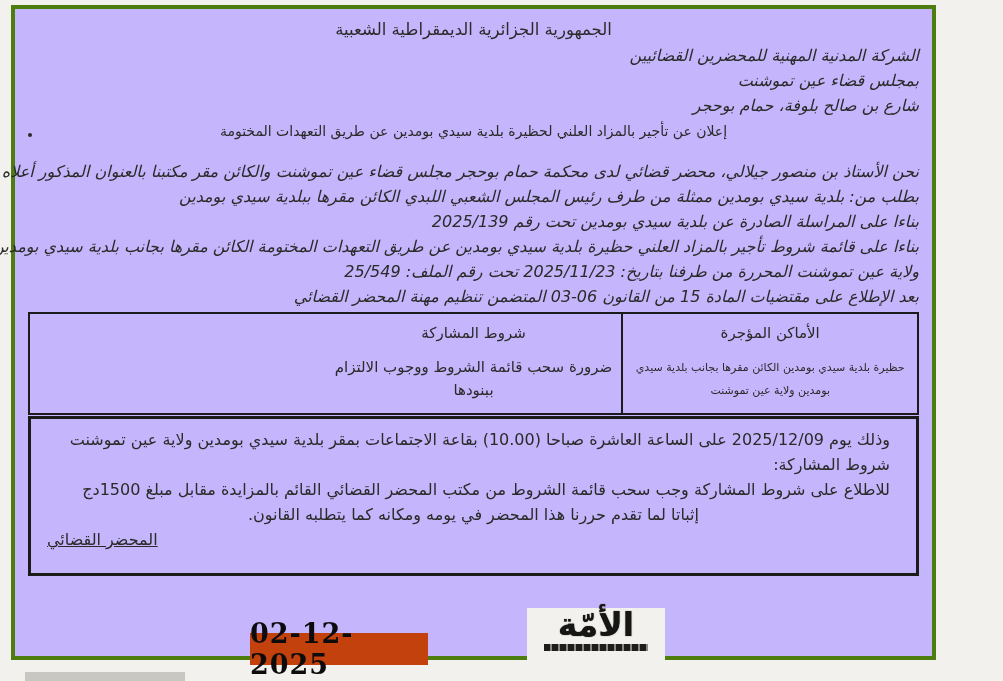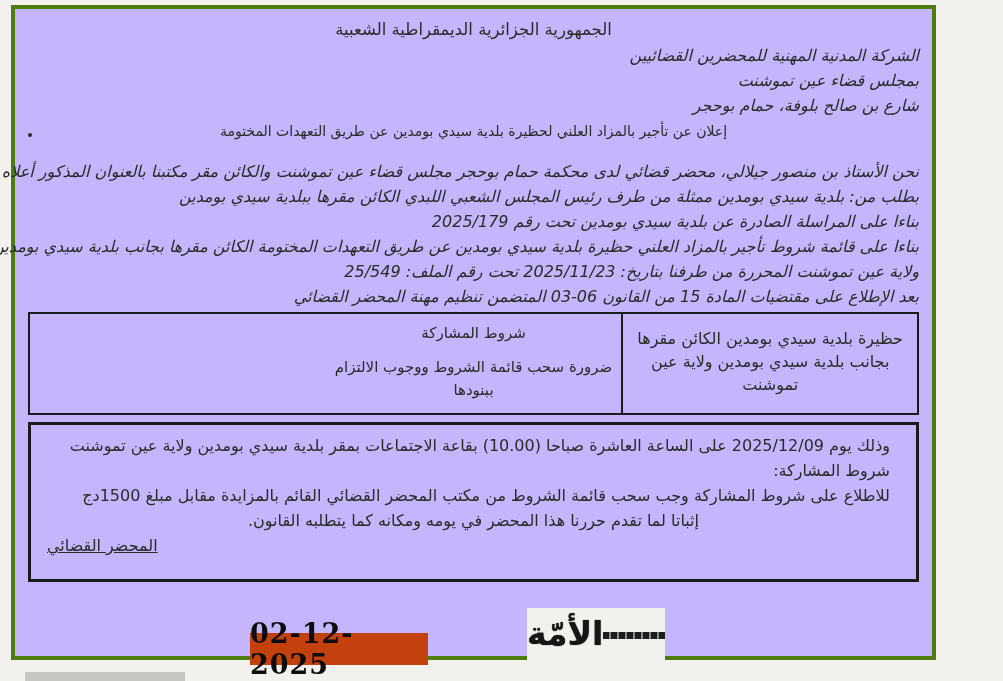--- a/index.html
+++ b/index.html
@@ -34,41 +34,41 @@
   .tbl{
     margin-top:3px;height:103px;box-sizing:border-box;
     border:2px solid #1b1b19;
     display:grid;grid-template-columns:1fr 1fr 1fr;
     font-size:15px;
   }
   .cell{display:flex;flex-direction:column;align-items:center;box-sizing:border-box;}
   .cell.v1,.cell.v2{border-left:2px solid #1b1b19;}
   .cell .hdr{height:34px;display:flex;align-items:center;justify-content:center;padding-top:4px;box-sizing:border-box;}
   .cell .val{flex:1;display:flex;align-items:center;justify-content:center;text-align:center;padding:2px 8px 6px 8px;line-height:23px;}
-  .cell .val.places{max-width:300px;font-size:16px;}
+  .cell .val.places{max-width:300px;font-size:11px;}
   
   .box{
-    margin-top:7px;height:160px;box-sizing:border-box;
+    margin-top:1px;height:160px;box-sizing:border-box;
     border:3px solid #1b1b19;
     padding-top:8px;
   }
   .box .bl{line-height:25px;}
   .box .ind{padding-left:20px;padding-right:26px;text-align:right;}
   .box .cen{text-align:center;}
   .box .left{text-align:left;padding-right:0;padding-left:16px;text-decoration:underline;}
   
   .date-overlay{
     position:absolute;left:250px;top:633px;width:178px;height:32px;
     background:#c2410c;display:flex;align-items:center;justify-content:center;
     font-family:"DejaVu Serif","Liberation Serif",serif;
     font-weight:bold;font-size:27px;letter-spacing:1px;color:#0c0c0c;
   }
   .logo-overlay{
     position:absolute;left:527px;top:608px;width:138px;height:52px;
-    background:#f2f1ee;display:flex;flex-direction:row;align-items:center;justify-content:flex-start;
+    background:#f2f1ee;display:flex;flex-direction:column;align-items:center;justify-content:flex-start;
   }
   .logo-word{
     direction:rtl;font-weight:bold;font-size:33px;line-height:34px;color:#161614;
     text-shadow:0 0 1px #161614;
   }
   .logo-tagline{
     width:104px;height:7px;margin-top:2px;background:#1d1d1b;
     background-image:repeating-linear-gradient(90deg,#1d1d1b 0 6px,#8a8a86 6px 8px);
   }
   .speck{position:absolute;left:28px;top:133px;width:4px;height:4px;border-radius:50%;background:#2a2a27;}
@@ -85,27 +85,28 @@
       <div class="line c republic">الجمهورية الجزائرية الديمقراطية الشعبية</div>
       <div class="line r">الشركة المدنية المهنية للمحضرين القضائيين</div>
       <div class="line r">بمجلس قضاء عين تموشنت</div>
       <div class="line r">شارع بن صالح بلوفة، حمام بوحجر</div>
       <div class="line c adtitle">إعلان عن تأجير بالمزاد العلني لحظيرة بلدية سيدي بومدين عن طريق التعهدات المختومة</div>
 
       <div class="spacer"></div>
 
       <div class="line r">نحن الأستاذ بن منصور جيلالي، محضر قضائي لدى محكمة حمام بوحجر مجلس قضاء عين تموشنت والكائن مقر مكتبنا بالعنوان المذكور أعلاه.</div>
       <div class="line r">بطلب من: بلدية سيدي بومدين ممثلة من طرف رئيس المجلس الشعبي اللبدي الكائن مقرها ببلدية سيدي بومدين</div>
-      <div class="line r">بناءا على المراسلة الصادرة عن بلدية سيدي بومدين تحت رقم 2025/179</div>
+      <div class="line r">بناءا على المراسلة الصادرة عن بلدية سيدي بومدين تحت رقم 2025/139</div>
       <div class="line r">بناءا على قائمة شروط تأجير بالمزاد العلني حظيرة بلدية سيدي بومدين عن طريق التعهدات المختومة الكائن مقرها بجانب بلدية سيدي بومدين</div>
       <div class="line r">ولاية عين تموشنت المحررة من طرفنا بتاريخ: 2025/11/23 تحت رقم الملف: 25/549</div>
       <div class="line r">بعد الإطلاع على مقتضيات المادة 15 من القانون 06-03 المتضمن تنظيم مهنة المحضر القضائي</div>
 
       <div class="tbl" dir="rtl">
         <div class="cell v2">
+          <div class="hdr">الأماكن المؤجرة</div>
           <div class="val places">حظيرة بلدية سيدي بومدين الكائن مقرها بجانب بلدية سيدي بومدين ولاية عين تموشنت</div>
         </div>
         <div class="cell v3">
           <div class="hdr">شروط المشاركة</div>
           <div class="val">ضرورة سحب قائمة الشروط ووجوب الالتزام ببنودها</div>
         </div>
       </div>
 
       <div class="box">
         <div class="bl ind">وذلك يوم 2025/12/09 على الساعة العاشرة صباحا (10.00) بقاعة الاجتماعات بمقر بلدية سيدي بومدين ولاية عين تموشنت</div>

